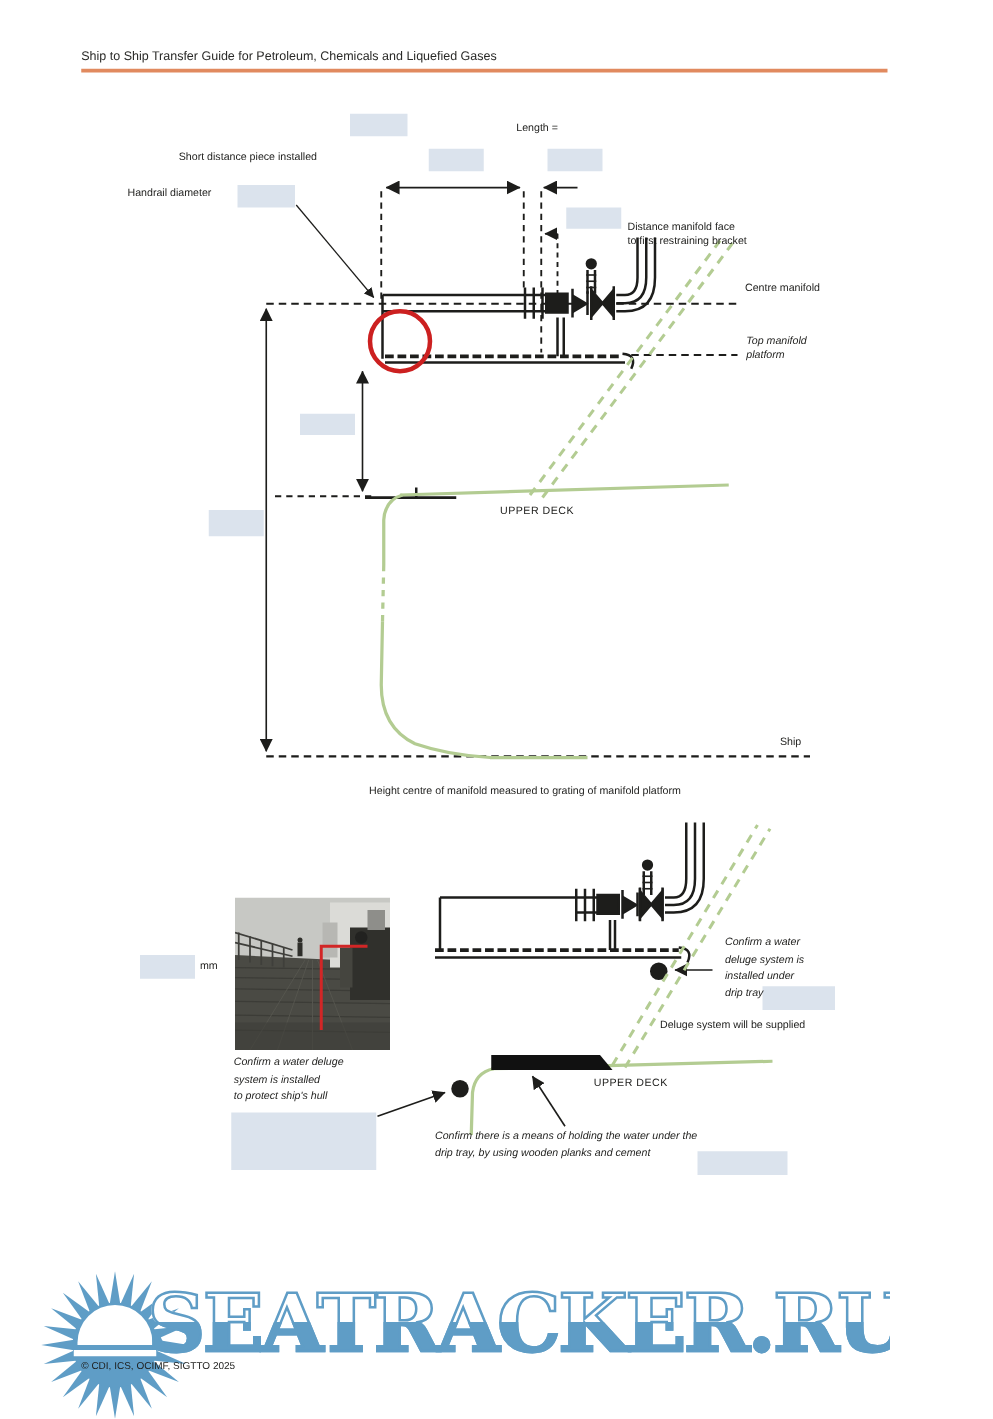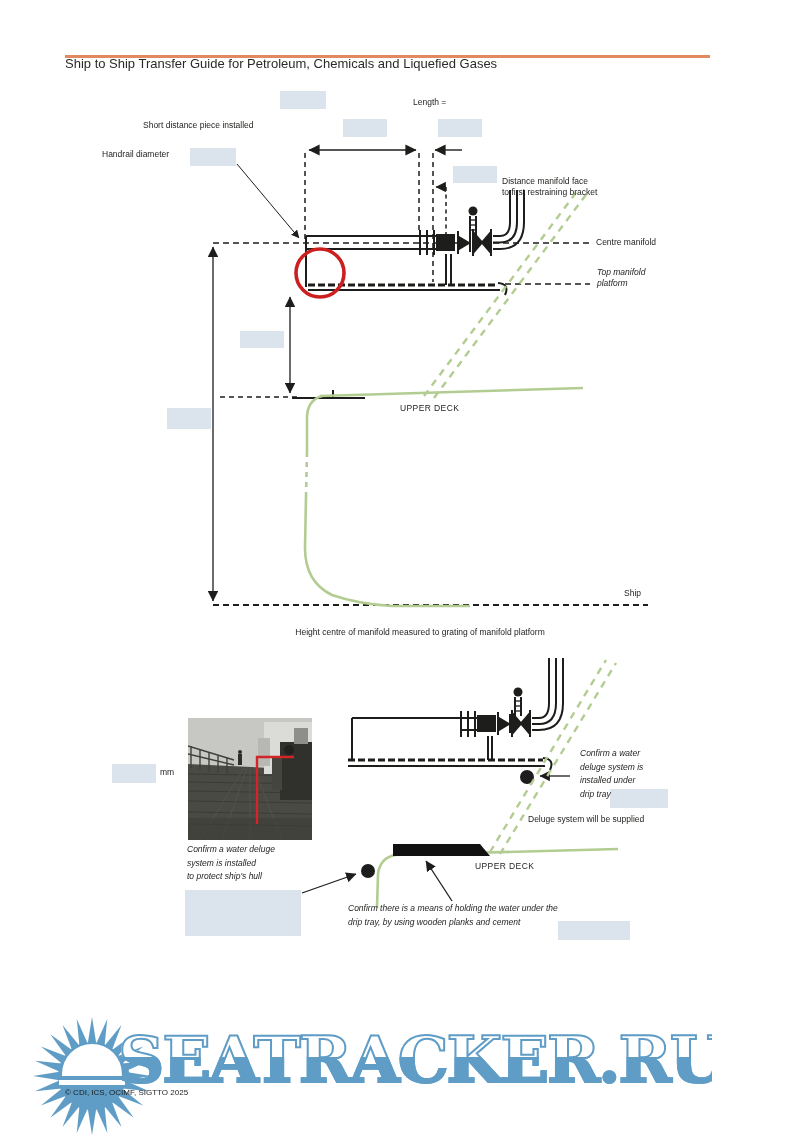--- a/index.html
+++ b/index.html
@@ -1,21 +1,21 @@
 <!DOCTYPE html>
 <html><head>
 <meta charset="utf-8">
 <style>
   html,body{margin:0;padding:0;}
   body{width:794px;height:1135px;position:relative;background:#ffffff;overflow:hidden;
        font-family:"Liberation Sans",sans-serif;color:#1d1d1b;}
   .lbl{position:absolute;font-size:8.5px;line-height:11px;white-space:pre-line;z-index:5;}
   .lbl2{line-height:13.5px;font-style:italic;}
   .field{position:absolute;background:#dbe3ed;z-index:4;}
-  #hdr{position:absolute;left:65px;top:56px;font-size:13px;color:#2a2a28;z-index:5;}
+  #hdr{position:absolute;left:65px;top:40px;font-size:10px;color:#2a2a28;z-index:5;}
   #hdr-rule{position:absolute;left:65px;top:55px;width:645px;height:3px;background:#e18a5f;z-index:5;}
   #caption{position:absolute;left:170px;top:627px;width:500px;text-align:center;font-size:8.5px;z-index:5;}
   #footer{position:absolute;left:65px;top:1088px;font-size:8px;color:#1d1d1b;z-index:12;}
   #linework{position:absolute;left:0;top:0;z-index:2;}
   #photo{position:absolute;left:188px;top:718px;width:124px;height:122px;z-index:3;}
   #watermark{position:absolute;left:0;top:1010px;width:712px;height:125px;z-index:10;overflow:hidden;}
   #wm-text{position:absolute;left:118px;top:12px;width:690px;
      font-family:"DejaVu Serif",serif;font-weight:bold;font-size:64px;letter-spacing:-2px;
      color:#5f9dc6;-webkit-text-stroke:2px #5f9dc6;
      background:linear-gradient(to bottom,#ffffff 0,#ffffff 47%,#5f9dc6 47%,#5f9dc6 100%);
@@ -213,21 +213,21 @@
 <div class="field" style="left:112px;top:764px;width:44px;height:19px;"></div>
 <div class="field" style="left:610px;top:789px;width:58px;height:19px;"></div>
 <div class="field" style="left:185px;top:890px;width:116px;height:46px;"></div>
 <div class="field" style="left:558px;top:921px;width:72px;height:19px;"></div>
 
 <div class="lbl" style="left:143px;top:92px;margin-top:28px;">Short distance piece installed</div>
 <div class="lbl" style="left:393px;top:97px;padding-left:20px;">Length =</div>
 <div class="lbl" style="left:102px;top:149px;">Handrail diameter</div>
 <div class="lbl" style="left:502px;top:162px;margin-top:14px;">Distance manifold face
 to first restraining bracket</div>
-<div class="lbl" style="left:596px;top:237px;">Centre manifold</div>
+<div class="lbl" style="left:596px;top:225px;">Centre manifold</div>
 <div class="lbl" style="left:597px;top:267px;font-style:italic;">Top manifold
 platform</div>
 <div class="lbl" style="left:400px;top:403px;letter-spacing:0.4px;">UPPER DECK</div>
 <div class="lbl" style="left:624px;top:588px;">Ship</div>
 <div id="caption">Height centre of manifold measured to grating of manifold platform</div>
 
 <div class="lbl" style="left:160px;top:767px;">mm</div>
 <div class="lbl lbl2" style="left:580px;top:747px;">Confirm a water
 deluge system is
 installed under

